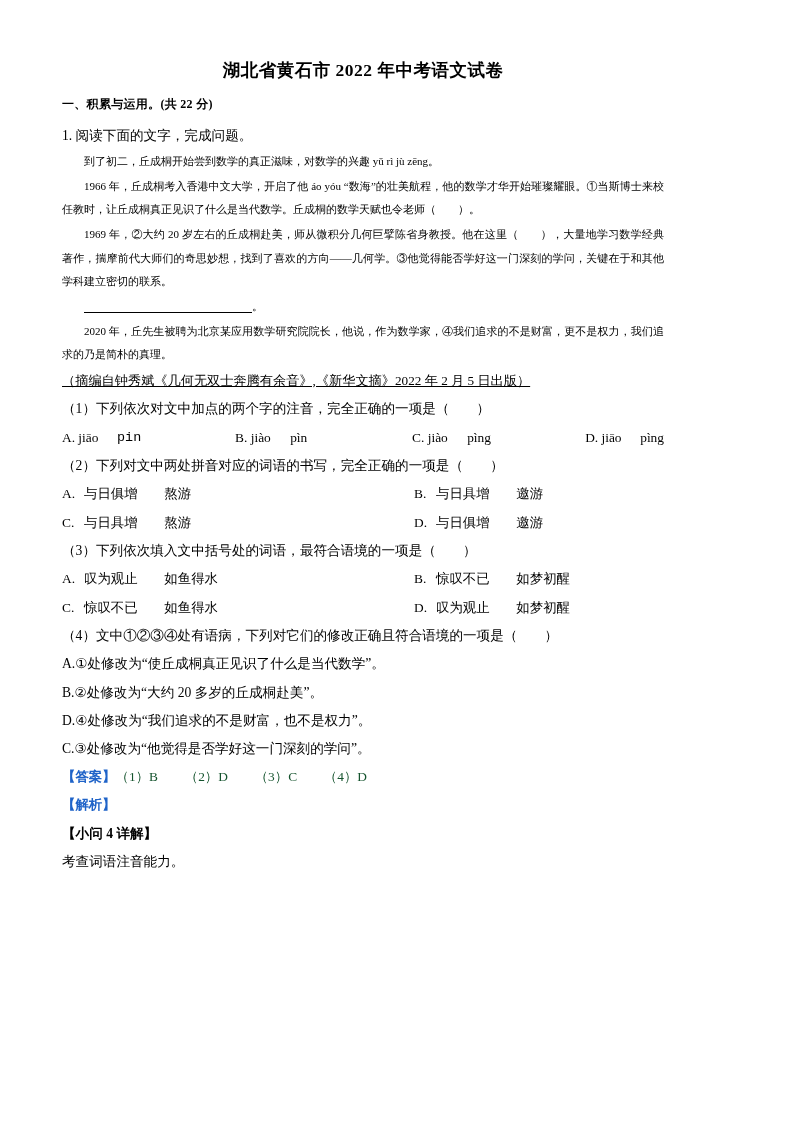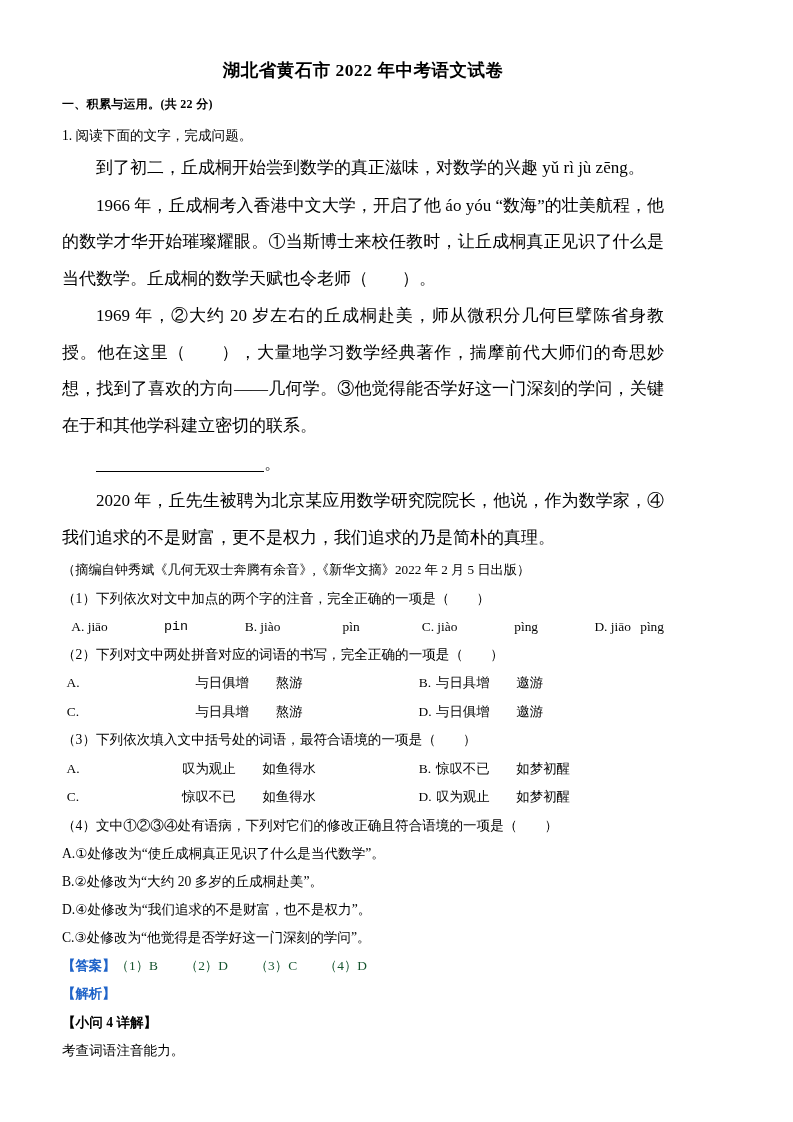--- a/index.html
+++ b/index.html
@@ -37,40 +37,40 @@
   }
   p {
     margin: 0;
   }
   .q-line {
     font-size: 13.6px;
     line-height: 2.0;
     margin-bottom: 1px;
   }
   .para {
-    font-size: 17px;
+    font-size: 11px;
     line-height: 2.15;
     text-indent: 2em;
     text-align: justify;
     margin-bottom: 1px;
   }
   .source-line {
     font-size: 13.2px;
     line-height: 2.0;
     margin-bottom: 1px;
+    text-decoration: underline;
   }
   .opt-row {
     display: flex;
     font-size: 13.4px;
     line-height: 2.05;
     margin-bottom: 1px;
   }
   .opt-row .col {
     display: block;
-    text-align: center;
   }
   .opt-a { width: 70px; }
   .opt-b { width: 150px; font-family: Liberation Mono, monospace; }
   .opt-c { width: 155px; }
   .opt-d { width: 150px; }
   .opt-half-1 { width: 330px; }
   .answer-line {
     color: #1f63c8;
     font-size: 13.4px;
     line-height: 2.05;

